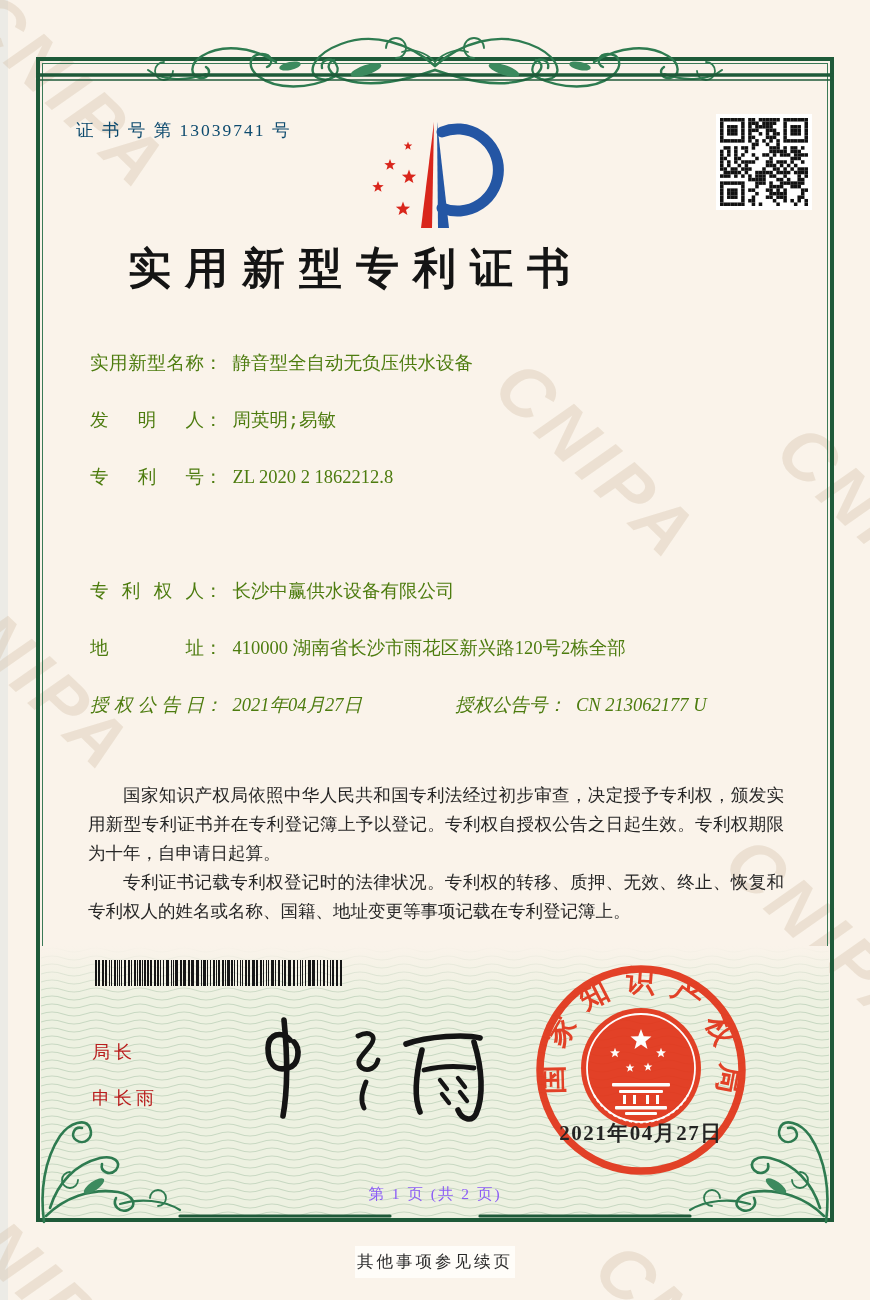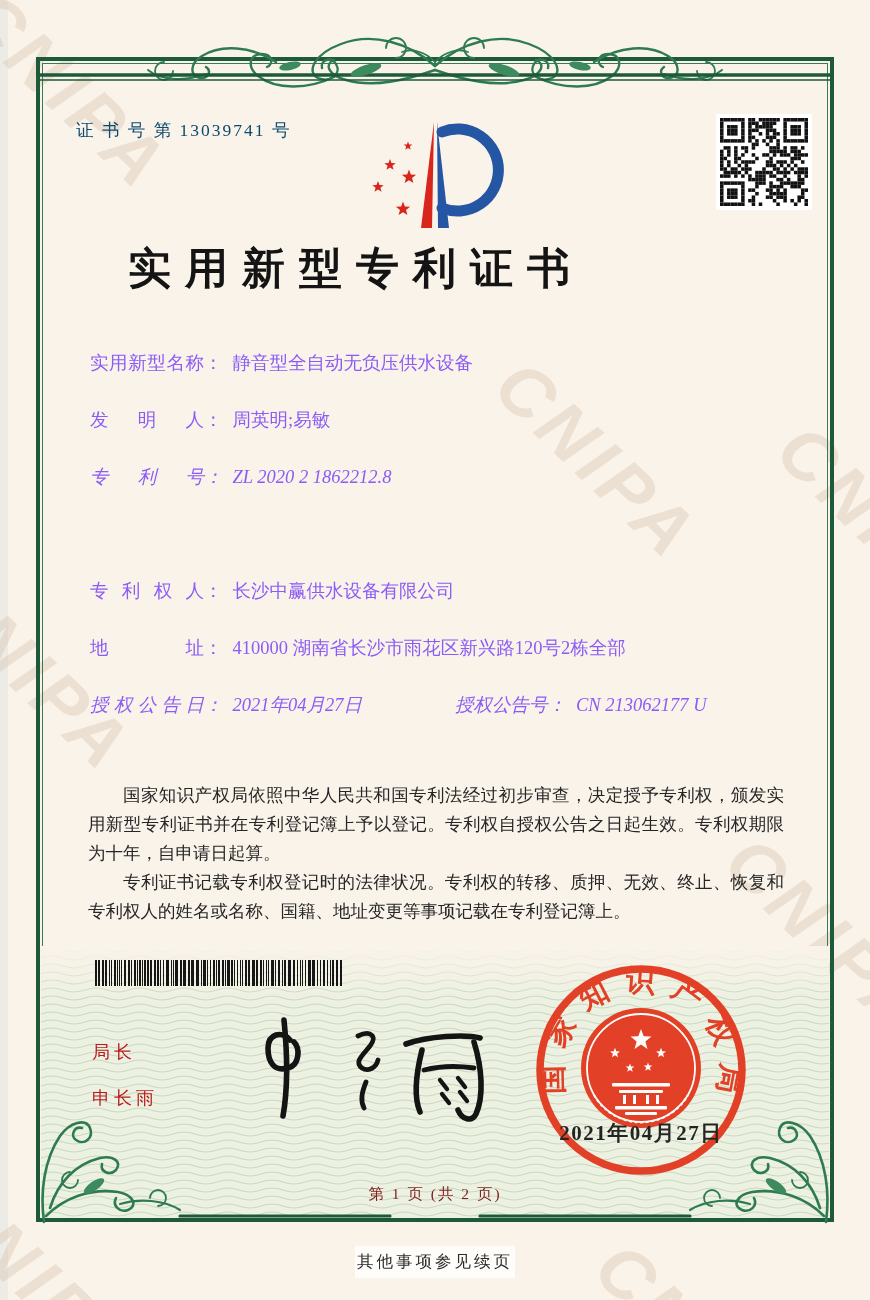--- a/index.html
+++ b/index.html
@@ -17,37 +17,37 @@
   .frame-inner{position:absolute;left:2px;top:2px;right:2px;bottom:2px;
          border:1.3px solid #3b7a57;}
   .orn{position:absolute;pointer-events:none;}
   
   .certno{position:absolute;left:76px;top:118px;font-size:17.5px;letter-spacing:2px;color:#0c4a6e;}
   .logo{position:absolute;left:368px;top:116px;}
   .qr{position:absolute;left:716px;top:114px;background:#fff;padding:4px;}
   .title{position:absolute;left:0;top:240px;width:698px;text-align:center;
          font-size:43px;font-weight:bold;letter-spacing:14px;color:#141414;text-indent:14px;}
   
-  .row{position:absolute;left:90px;font-size:18.5px;color:#8b5cf6;white-space:nowrap;}
+  .row{position:absolute;left:90px;font-size:18.5px;color:#4d7c0f;white-space:nowrap;}
   .flabel{display:inline-block;width:114px;text-align:justify;text-align-last:justify;}
   .colon{display:inline-block;margin-right:10px;}
   .gcol2{position:absolute;left:365px;top:0;}
   
   .paras{position:absolute;left:88px;top:737px;width:696px;font-size:17.5px;
          line-height:29px;text-align:justify;color:#262626;margin-top:44px;}
   .paras p{margin:0;text-indent:2em;}
   
   .waves{position:absolute;left:41px;top:946px;z-index:1;}
   .barcode{position:absolute;left:95px;top:960px;z-index:2;}
   .director{position:absolute;left:92px;z-index:2;font-size:18px;letter-spacing:4px;
             color:#b91c1c;font-family:"Liberation Sans","DejaVu Sans",sans-serif;}
   .sig{position:absolute;left:238px;top:1010px;z-index:2;}
   .seal{position:absolute;left:526px;top:956px;z-index:3;opacity:.93;}
   .pageno{position:absolute;left:0;top:1184px;width:870px;text-align:center;z-index:2;
-          font-size:15.5px;color:#7f1d1d;letter-spacing:2px;}
+          font-size:15.5px;color:#8b5cf6;letter-spacing:2px;}
   .footnote{position:absolute;left:50%;top:1246px;transform:translateX(-50%);z-index:2;
             background:#fffdf9;padding:5px 2px;font-size:16.5px;letter-spacing:3px;color:#2a2a2a;}
 </style>
 </head>
 <body>
 
 <div class="cert">
   <div class="edge"></div>
 
   <div class="wm" style="left:6px;top:-26px;">CNIPA</div>
@@ -451,24 +451,24 @@
       <rect x="16" y="24" width="1" height="1" fill="#111"></rect>
       <rect x="21" y="24" width="1" height="1" fill="#111"></rect>
       <rect x="24" y="24" width="1" height="1" fill="#111"></rect>
     </svg>
 
   <div class="title">实用新型专利证书</div>
 
   <div class="row" style="top:350px;">
     <span class="flabel">实用新型名称</span><span class="colon">：</span><span>静音型全自动无负压供水设备</span>
   </div>
-  <div class="row" style="top:407px;">
+  <div class="row" style="top:407px;font-family:Liberation Mono, monospace;">
     <span class="flabel">发明人</span><span class="colon">：</span><span>周英明;易敏</span>
   </div>
-  <div class="row" style="top:464px;font-style:italic;">
+  <div class="row" style="top:464px;">
     <span class="flabel">专利号</span><span class="colon">：</span><span>ZL 2020 2 1862212.8</span>
   </div>
   <div class="row" style="top:578px;">
     <span class="flabel">专利权人</span><span class="colon">：</span><span>长沙中赢供水设备有限公司</span>
   </div>
   <div class="row" style="top:635px;">
     <span class="flabel">地址</span><span class="colon">：</span><span>410000 湖南省长沙市雨花区新兴路120号2栋全部</span>
   </div>
 
   <div class="row" style="top:692px;font-style:italic;">

